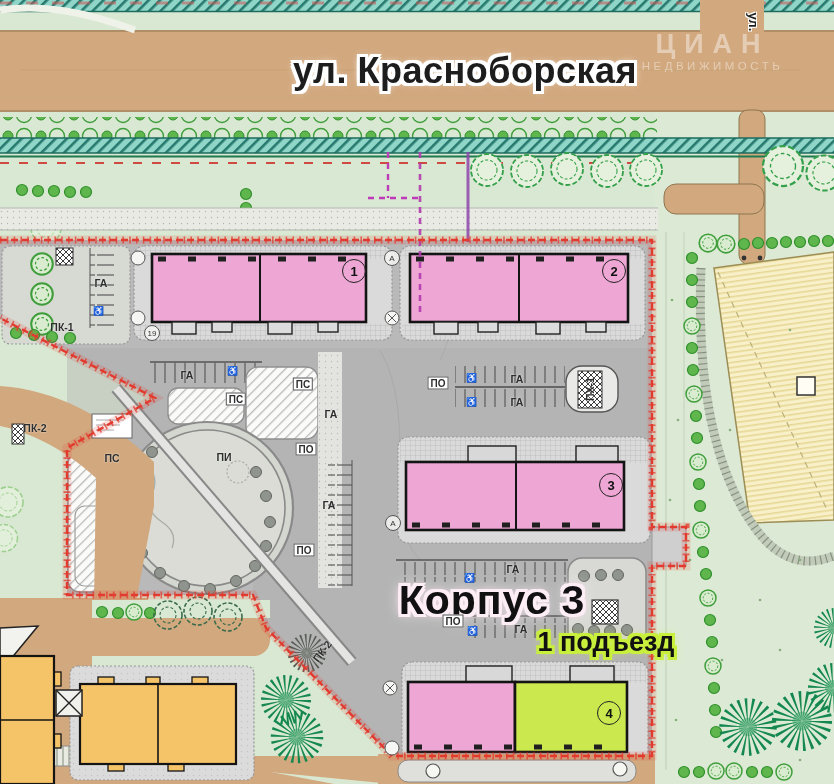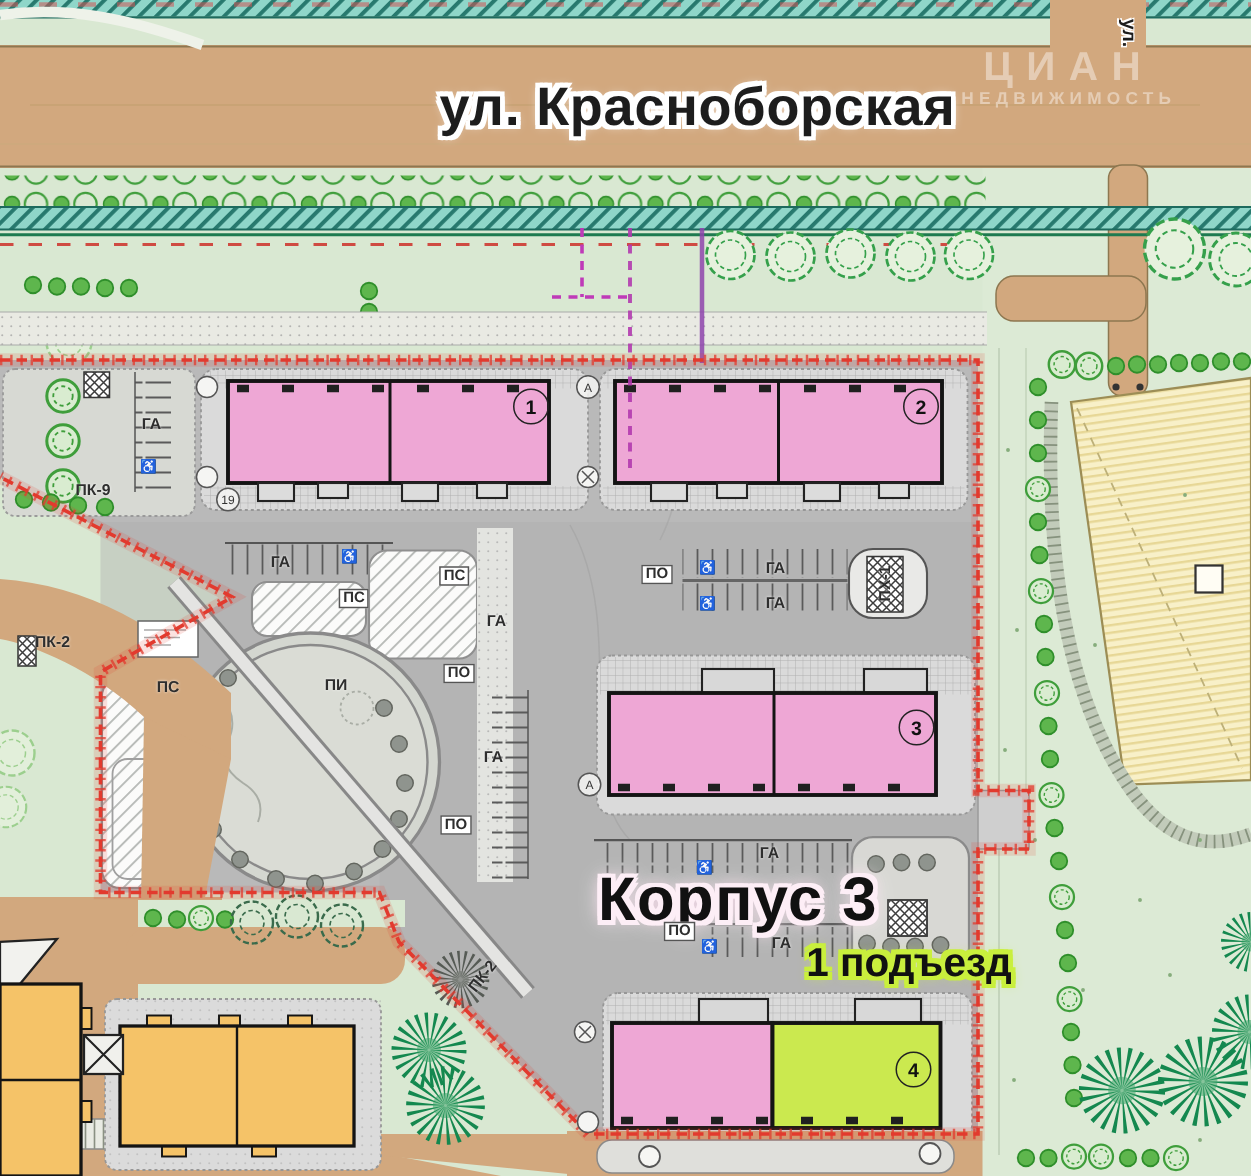--- a/index.html
+++ b/index.html
@@ -15,21 +15,21 @@
     transform:translate(-50%,-50%) rotate(90deg);
     text-shadow:-1px -1px 0 #fff,1px -1px 0 #fff,-1px 1px 0 #fff,1px 1px 0 #fff;}
   .korpus{font-weight:800;font-size:41px;letter-spacing:1px;color:#111;
     text-shadow:-3px -3px 0 #fdeef6,3px -3px 0 #fdeef6,-3px 3px 0 #fdeef6,3px 3px 0 #fdeef6,
       0 -3px 0 #fdeef6,0 3px 0 #fdeef6,-3px 0 0 #fdeef6,3px 0 0 #fdeef6,0 0 10px #f9cfe6,0 0 16px #fff;}
   .entrance{font-weight:800;font-size:27px;color:#111;
     text-shadow:-3px -3px 0 #c9ef3d,3px -3px 0 #c9ef3d,-3px 3px 0 #c9ef3d,3px 3px 0 #c9ef3d,
       0 -3px 0 #c9ef3d,0 3px 0 #c9ef3d,-3px 0 0 #c9ef3d,3px 0 0 #c9ef3d,0 0 8px #c9ef3d;text-align:right;}
   .wm{color:rgba(255,255,255,.42);text-align:center;line-height:1.1;}
   .wm .l1{font-weight:800;font-size:27px;letter-spacing:9px;}
-  .wm .l2{font-weight:700;font-size:11.5px;letter-spacing:3.5px;}
+  .wm .l2{font-weight:400;font-size:11.5px;letter-spacing:3.5px;}
   .zl{position:absolute;transform:translate(-50%,-50%);font-size:10.5px;font-weight:600;
       color:#2e2e2e;text-shadow:0 0 2px rgba(255,255,255,.85);}
   .boxed{background:#fff;border:1px solid #555;padding:0 2px;text-shadow:none;font-size:10px;}
   .rot90{transform:translate(-50%,-50%) rotate(-90deg);}
   .rot52{transform:translate(-50%,-50%) rotate(-52deg);}
   .wch{position:absolute;transform:translate(-50%,-50%);font-size:9px;color:#1d1d1d;}
   .bnum{position:absolute;width:22px;height:22px;margin-left:-11px;margin-top:-11px;
         border:1.8px solid #222;border-radius:50%;display:flex;align-items:center;
         justify-content:center;font-size:13px;font-weight:700;color:#111;}
   .axm{position:absolute;transform:translate(-50%,-50%);width:14px;height:14px;
@@ -492,21 +492,21 @@
 <span class="zl boxed" style="left:303px;top:384px;">ПС</span>
 <span class="zl" style="left:112px;top:458px;">ПС</span>
 
 <span class="zl boxed" style="left:306px;top:449px;">ПО</span>
 <span class="zl boxed" style="left:438px;top:383px;">ПО</span>
 <span class="zl boxed" style="left:304px;top:550px;">ПО</span>
 <span class="zl boxed" style="left:453px;top:621px;">ПО</span>
 
 <span class="zl" style="left:224px;top:457px;">ПИ</span>
 <span class="zl rot90" style="left:590px;top:389px;">ПХ-1</span>
-<span class="zl" style="left:62px;top:327px;">ПК-9</span>
+<span class="zl" style="left:62px;top:327px;">ПК-1</span>
 <span class="zl" style="left:35px;top:428px;">ПК-2</span>
 <span class="zl rot52" style="left:322px;top:651px;">ПК-2</span>
 
 <span class="wch" style="left:99px;top:311px;">♿</span>
 <span class="wch" style="left:233px;top:371px;">♿</span>
 <span class="wch" style="left:472px;top:378px;">♿</span>
 <span class="wch" style="left:472px;top:402px;">♿</span>
 <span class="wch" style="left:470px;top:578px;">♿</span>
 <span class="wch" style="left:473px;top:631px;">♿</span>
 

